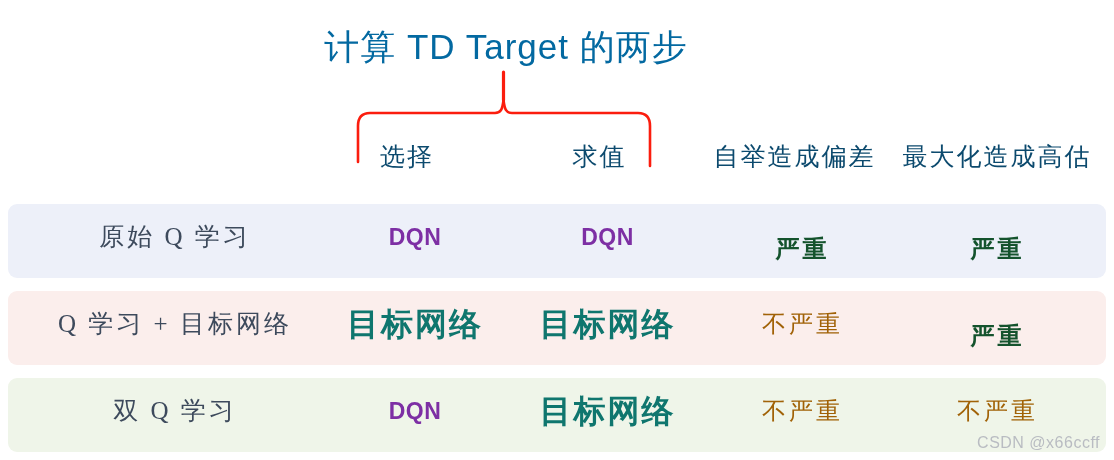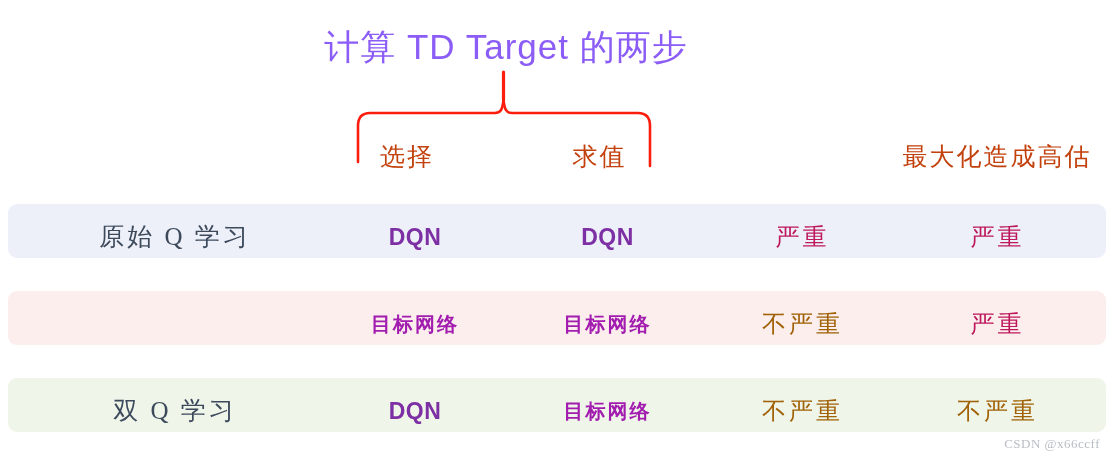--- a/index.html
+++ b/index.html
@@ -18,21 +18,21 @@
   
   #title {
     position: absolute;
     left: 0;
     top: 24px;
     width: 1012px;
     text-align: center;
     font-family: "Liberation Sans", "DejaVu Sans", sans-serif;
     font-size: 35px;
     font-weight: 400;
-    color: #8b5cf6;
+    color: #0369a1;
     letter-spacing: 1px;
     white-space: nowrap;
   }
 
   
   #brace {
     position: absolute;
     left: 350px;
     top: 66px;
     width: 310px;
@@ -46,31 +46,31 @@
     left: 0;
     top: 140px;
     width: 1114px;
     height: 40px;
   }
   .hcell {
     position: absolute;
     top: 0;
     text-align: center;
     font-size: 25px;
-    color: #c2410c;
+    color: #0c4a6e;
     white-space: nowrap;
     letter-spacing: 2px;
   }
 
   
   .row {
     position: absolute;
     left: 8px;
     width: 1098px;
-    height: 54px;
+    height: 74px;
     border-radius: 9px;
   }
   #row-0 { top: 204px; background: #edf0f9; }
   #row-1 { top: 291px; background: #fbeeec; }
   #row-2 { top: 378px; background: #eff5e9; }
 
   .cell {
     position: absolute;
     top: 0;
     height: 66px;
@@ -83,31 +83,31 @@
   .c0 { left: 22px;  width: 290px; }
   .c1 { left: 312px; width: 190px; }
   .c2 { left: 502px; width: 195px; }
   .c3 { left: 697px; width: 195px; }
   .c4 { left: 892px; width: 195px; }
 
   
   .t-label    { font-size: 25px; color: #3d4a5c; letter-spacing: 3px; }
   .t-dqn      { font-family: "Liberation Sans", "DejaVu Sans", sans-serif;
                 font-size: 23px; font-weight: bold; color: #7d2fa4; letter-spacing: 0.5px; text-align: center; }
-  .t-target   { font-size: 20px; font-weight: bold; color: #a21caf; letter-spacing: 2px; }
-  .t-severe   { font-size: 24px; font-weight: normal; color: #be185d; letter-spacing: 3px; }
+  .t-target   { font-size: 32px; font-weight: bold; color: #0f766e; letter-spacing: 2px; }
+  .t-severe   { font-size: 24px; font-weight: bold; color: #14532d; letter-spacing: 3px; margin-top: 12px; }
   .t-mild     { font-size: 24px; color: #a16207; letter-spacing: 3px; }
 
   
   #watermark {
     position: absolute;
     right: 14px;
     bottom: 8px;
-    font-family: Liberation Serif, serif;
-    font-size: 13px;
+    font-family: Liberation Sans, sans-serif;
+    font-size: 16px;
     color: #b9bcc2;
     letter-spacing: 0.5px;
     white-space: nowrap;
   }
 </style>
 </head>
 <body>
 
 <div id="title">计算 TD Target 的两步</div>
 
@@ -118,32 +118,34 @@
 
     <path d="M153.5 34 C152.5 43, 151 47, 145 47 L20 47 C12 47, 8 51, 8 60 L8 96" stroke="#fb1d0e" stroke-width="2.6" fill="none" stroke-linecap="round"></path>
 
     <path d="M153.5 34 C154.5 43, 156 47, 162 47 L288 47 C296 47, 300 51, 300 60 L300 100" stroke="#fb1d0e" stroke-width="2.6" fill="none" stroke-linecap="round"></path>
   </svg>
 </div>
 
 <div id="header-row">
   <div class="hcell" style="left:312px;width:190px;">选择</div>
   <div class="hcell" style="left:502px;width:195px;text-align:center;">求值</div>
+  <div class="hcell" style="left:697px;width:195px;">自举造成偏差</div>
   <div class="hcell" style="left:892px;width:210px;">最大化造成高估</div>
 </div>
 
 <div class="row" id="row-0">
   <div class="cell c0 t-label">原始 Q 学习</div>
   <div class="cell c1 t-dqn">DQN</div>
   <div class="cell c2 t-dqn">DQN</div>
   <div class="cell c3 t-severe">严重</div>
   <div class="cell c4 t-severe">严重</div>
 </div>
 
 <div class="row" id="row-1">
+  <div class="cell c0 t-label">Q 学习 + 目标网络</div>
   <div class="cell c1 t-target">目标网络</div>
   <div class="cell c2 t-target">目标网络</div>
   <div class="cell c3 t-mild">不严重</div>
   <div class="cell c4 t-severe">严重</div>
 </div>
 
 <div class="row" id="row-2">
   <div class="cell c0 t-label">双 Q 学习</div>
   <div class="cell c1 t-dqn">DQN</div>
   <div class="cell c2 t-target">目标网络</div>

